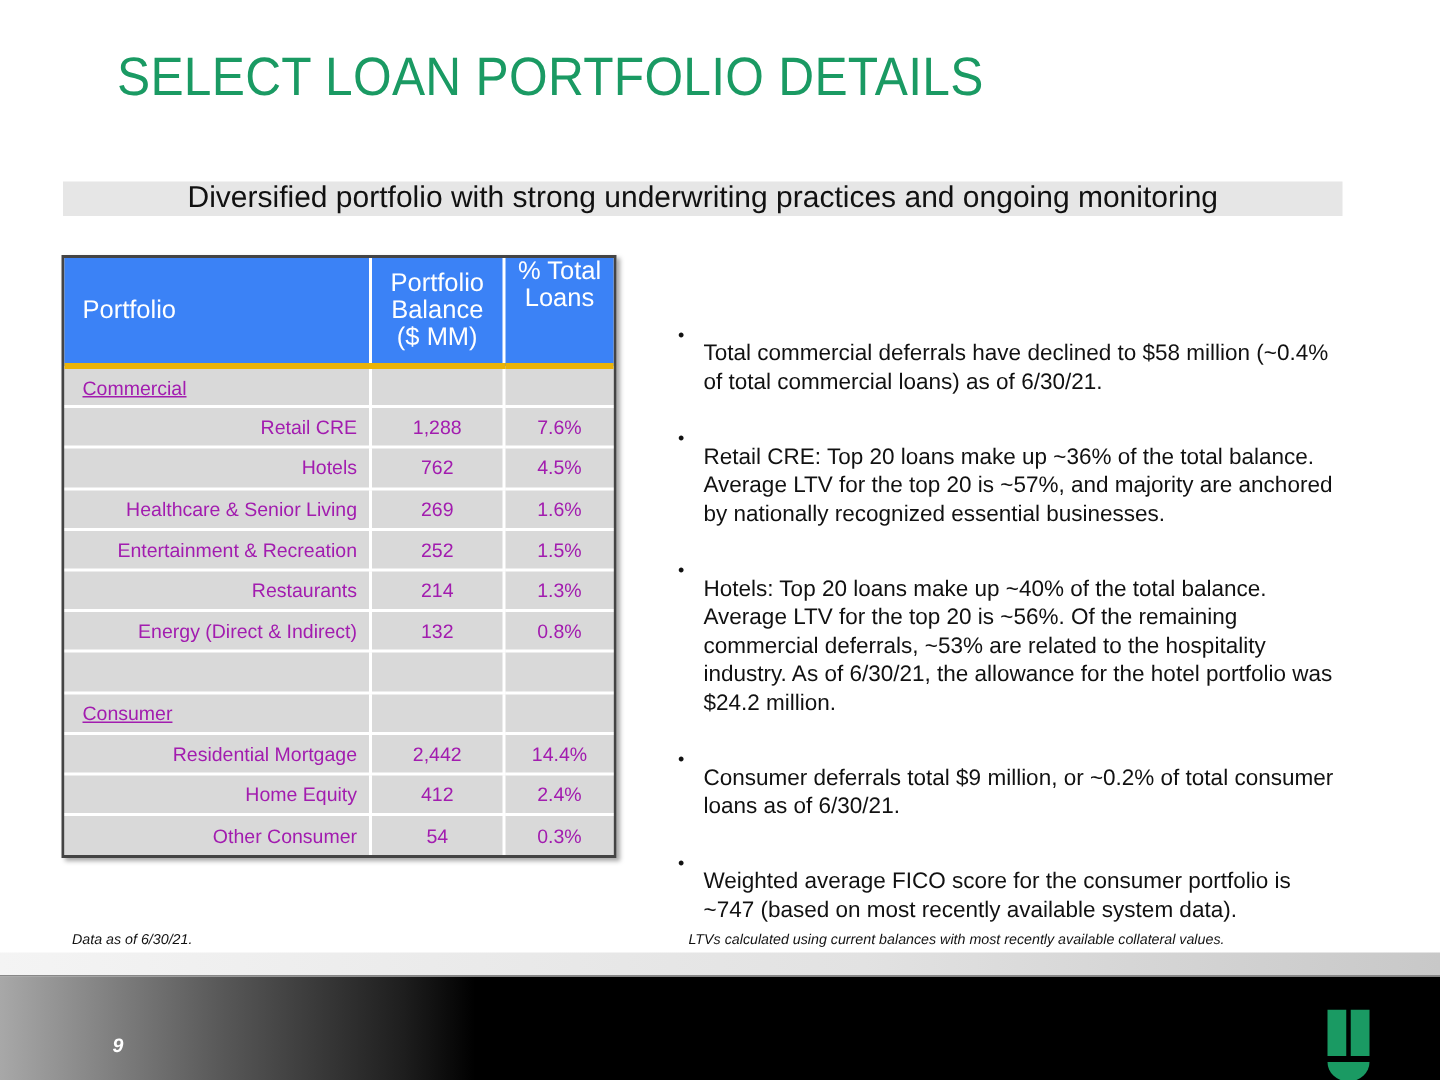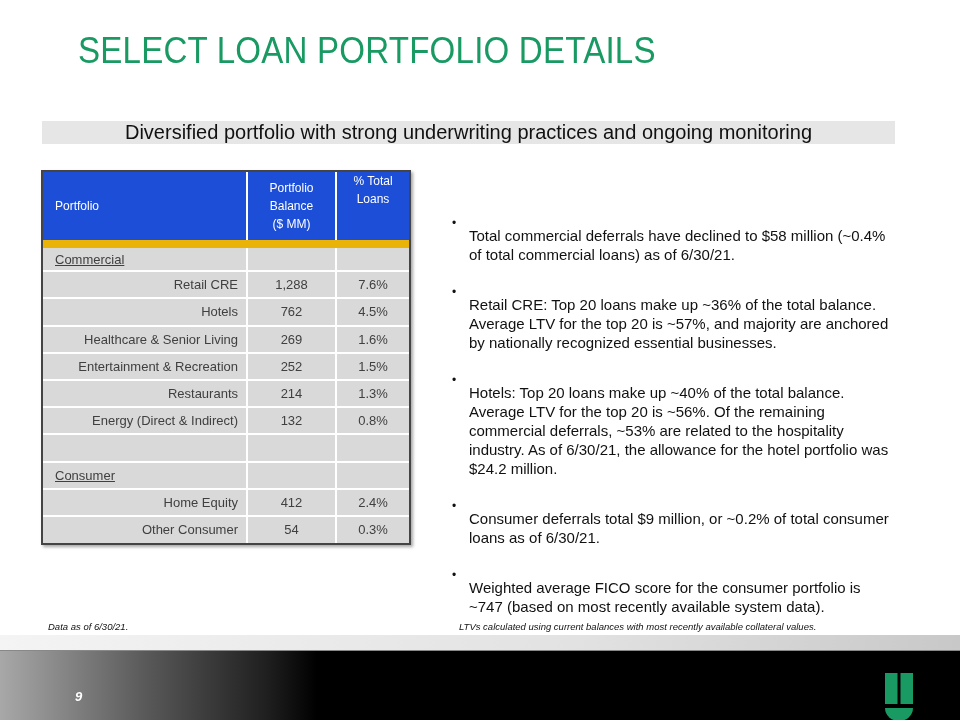--- a/index.html
+++ b/index.html
@@ -21,34 +21,34 @@
     }
 
     .table-wrap {
       position: absolute; left: 41px; top: 170px; width: 370px;
       border: 2px solid #444;
       box-shadow: 2px 2px 3px rgba(0,0,0,0.35);
       background: #fff;
     }
     table { border-collapse: collapse; width: 100%; font-size: 13px; table-layout: fixed; }
     th {
-      background: #1d4ed8; color: #ffffff; font-weight: normal;
-      height: 72px; font-size: 12px; line-height: 18px;
+      background: #3b82f6; color: #ffffff; font-weight: normal;
+      height: 72px; font-size: 17px; line-height: 18px;
       border-right: 2px solid #ffffff;
-      border-bottom: 8px solid #eab308;
+      border-bottom: 4px solid #eab308;
     }
     th:last-child { border-right: none; }
     th.h-portfolio { text-align: left; padding-left: 12px; }
     th.h-balance { text-align: center; }
     th.h-pct { text-align: center; vertical-align: top; }
     td {
       background: #d9d9d9; height: 27.2px;
       border-right: 2px solid #ffffff;
       border-bottom: 2px solid #ffffff;
-      color: #404040;
+      color: #a21caf;
       margin-left: 44px;
     }
     td:last-child { border-right: none; }
     tr:last-child td { border-bottom: none; }
     td.c-name { text-align: right; padding-right: 8px; }
     td.c-section { text-align: left; padding-left: 12px; text-decoration: underline; }
     td.c-val { text-align: center; }
     col.col1 { width: 204px; }
     col.col2 { width: 89px; }
     col.col3 { width: 73px; }
@@ -153,20 +153,25 @@
         <td></td>
         <td></td>
         <td></td>
       </tr>
       <tr>
         <td class="c-section">Consumer</td>
         <td></td>
         <td></td>
       </tr>
       <tr>
+        <td class="c-name">Residential Mortgage</td>
+        <td class="c-val">2,442</td>
+        <td class="c-val">14.4%</td>
+      </tr>
+      <tr>
         <td class="c-name">Home Equity</td>
         <td class="c-val">412</td>
         <td class="c-val">2.4%</td>
       </tr>
       <tr>
         <td class="c-name">Other Consumer</td>
         <td class="c-val">54</td>
         <td class="c-val">0.3%</td>
       </tr>
     </tbody>

